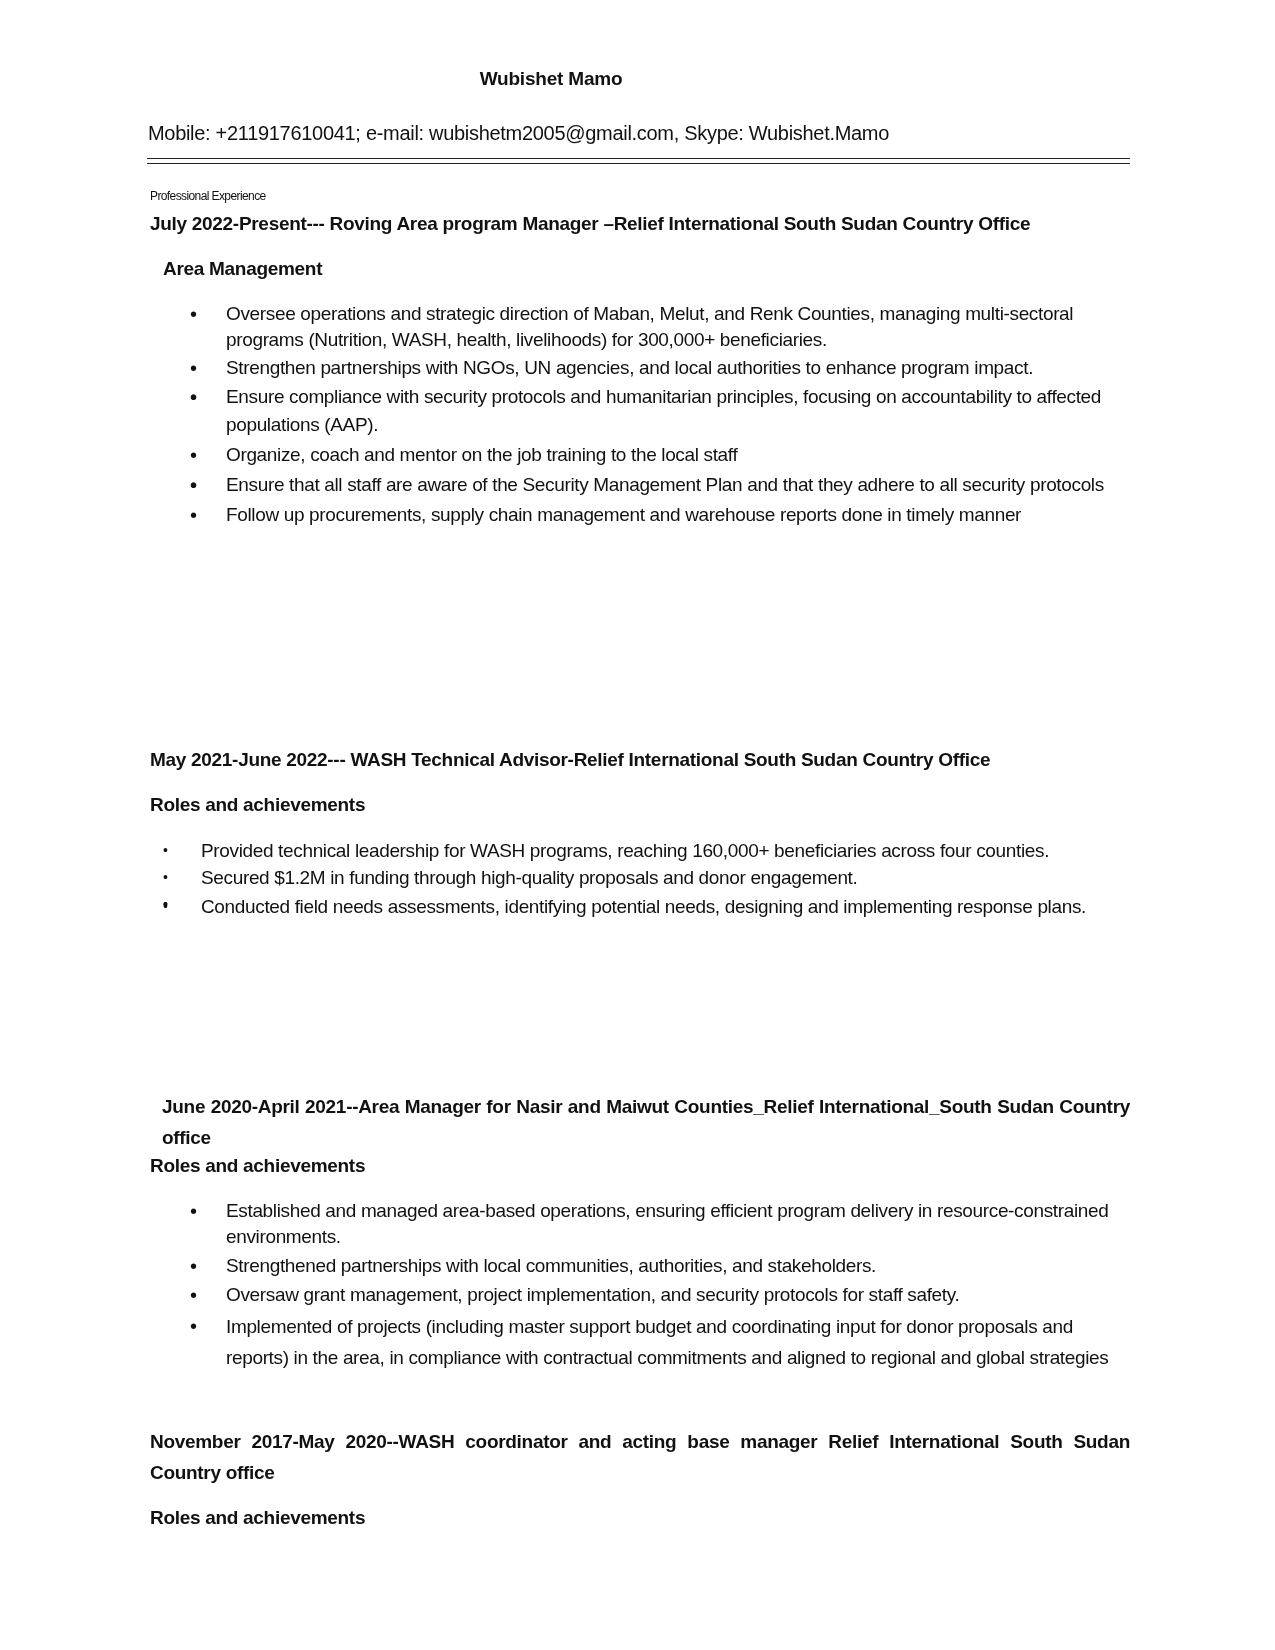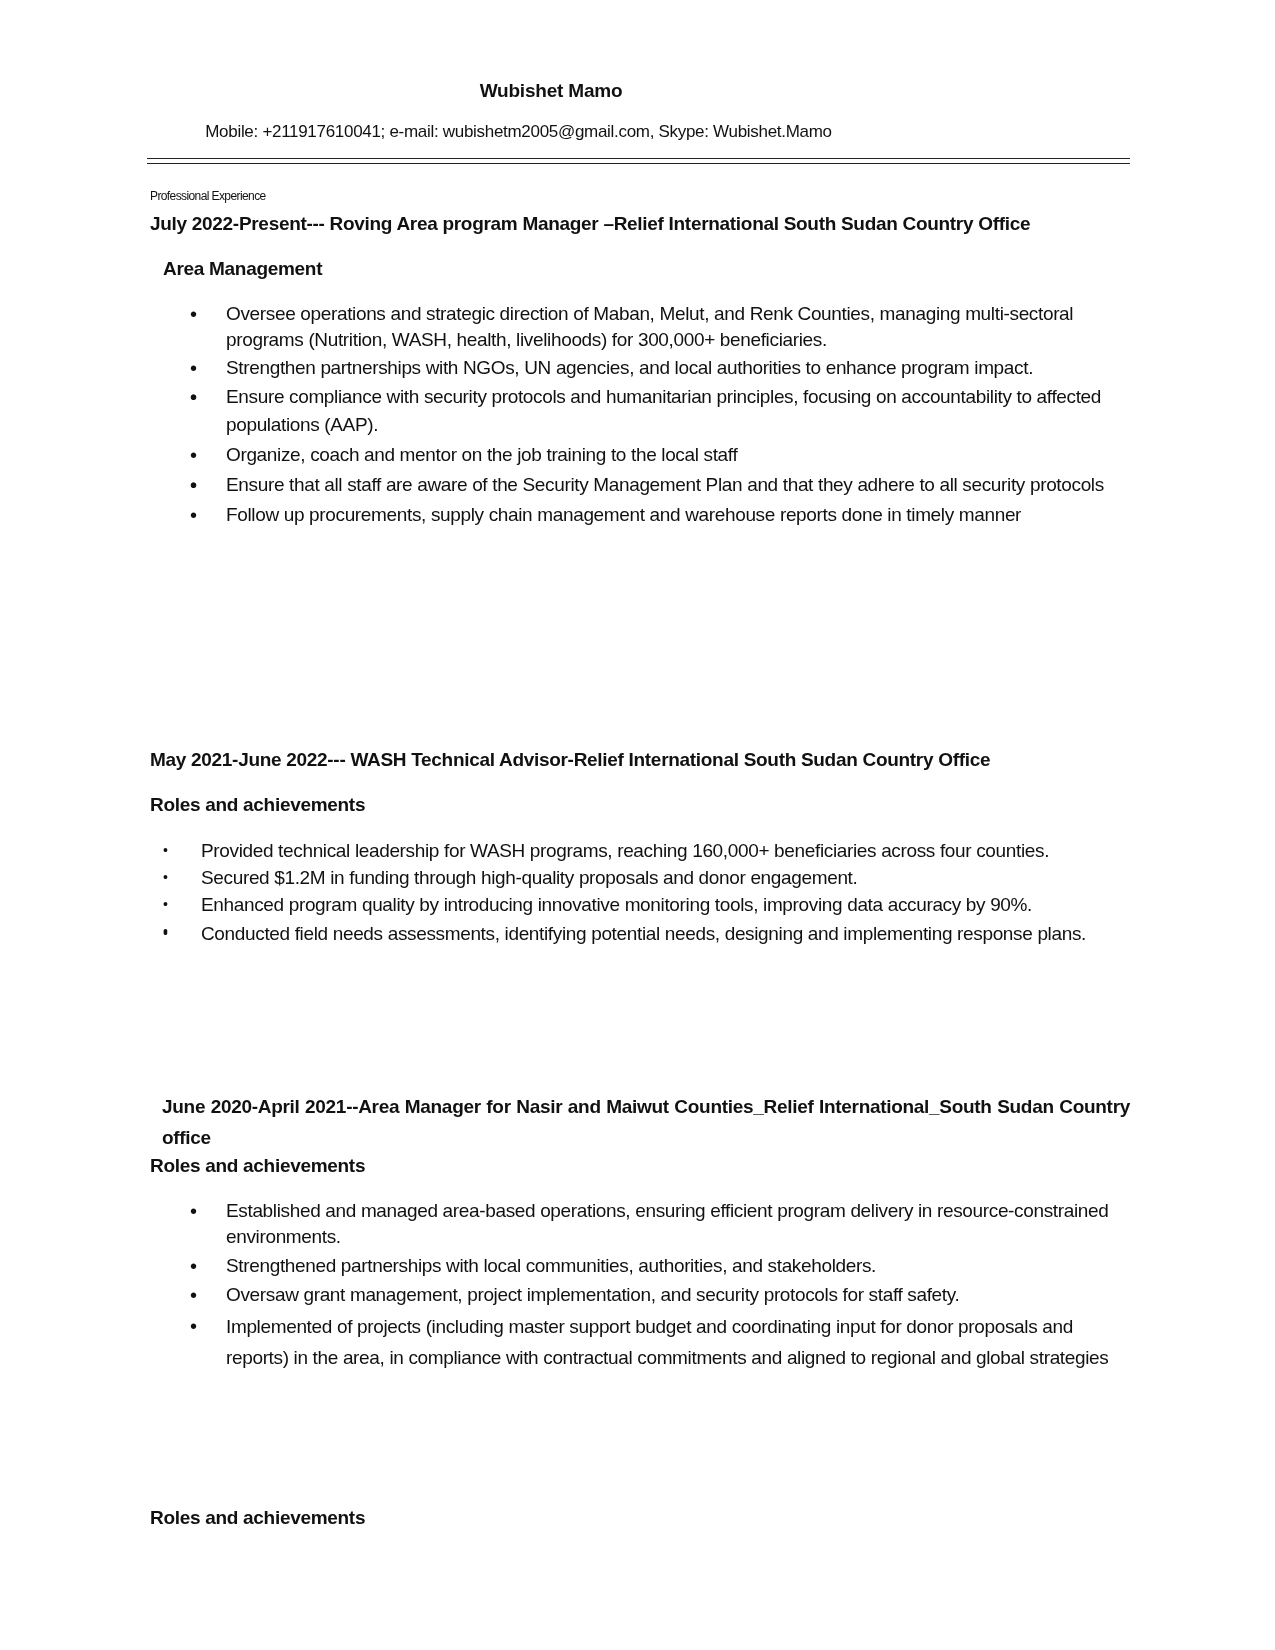--- a/index.html
+++ b/index.html
@@ -13,32 +13,32 @@
   }
   .page {
     position: absolute;
     left: 0; top: 0;
     width: 1275px; height: 1650px;
     background: #ffffff;
   }
   .name {
     position: absolute;
     left: 0; width: 1102px;
-    top: 80px;
+    top: 68px;
     text-align: center;
     font-weight: bold;
     font-size: 19px;
     letter-spacing: -0.2px;
   }
   .contact {
     position: absolute;
     left: 0; width: 1037px;
     top: 122px;
     text-align: center;
-    font-size: 17px;
+    font-size: 20px;
     letter-spacing: -0.3px;
   }
   .rule {
     position: absolute;
     left: 147px;
     width: 983px;
     top: 158px;
     height: 4px;
     border-top: 1.5px solid #222;
     border-bottom: 1.5px solid #222;
@@ -118,29 +118,30 @@
     <li><span class="dot">•</span></li>
     <li><span class="dot">•</span><span>Ensure that all staff are aware of the Security Management Plan and that they adhere to all security protocols</span></li>
     <li><span class="dot">•</span><span>Follow up procurements, supply chain management and warehouse reports done in timely manner</span></li>
   </ul>
 
   <div class="job-title" style="top:744px;">May 2021-June 2022--- WASH Technical Advisor-Relief International South Sudan Country Office</div>
   <div class="subhead" style="top:794px;">Roles and achievements</div>
   <ul class="bullets b2" style="top:837px;">
     <li><span class="dot">•</span><span>Provided technical leadership for WASH programs, reaching 160,000+ beneficiaries across four counties.</span></li>
     <li><span class="dot">•</span><span>Secured $1.2M in funding through high-quality proposals and donor engagement.</span></li>
-    <li><span class="dot">•</span><span>Enhanced program quality by introducing innovative monitoring tools, improving data accuracy by 90%.</span></li>
+    <li><span class="dot">•</span></li>
     <li><span class="dot">•</span></li>
     <li class="justify"><span class="dot">•</span><span>Conducted field needs assessments, identifying potential needs, designing and implementing response plans.</span></li>
   </ul>
 
   <div class="job-title justify" style="top:1091px; left:162px; width:968px;">June 2020-April 2021--Area Manager for Nasir and Maiwut Counties_Relief International_South Sudan Country office</div>
   <div class="subhead" style="top:1155px;">Roles and achievements</div>
   <ul class="bullets b3" style="top:1198px;">
     <li><span class="dot">•</span><span>Established and managed area-based operations, ensuring efficient program delivery in resource-constrained environments.</span></li>
     <li><span class="dot">•</span><span>Strengthened partnerships with local communities, authorities, and stakeholders.</span></li>
     <li><span class="dot">•</span><span>Oversaw grant management, project implementation, and security protocols for staff safety.</span></li>
     <li class="tall"><span class="dot">•</span><span>Implemented of projects (including master support budget and coordinating input for donor proposals and reports) in the area, in compliance with contractual commitments and aligned to regional and global strategies</span></li>
   </ul>
 
+  <div class="job-title justify" style="top:1426px;">November 2017-May 2020--WASH coordinator and acting base manager Relief International South Sudan Country office</div>
   <div class="subhead" style="top:1507px;">Roles and achievements</div>
 
 </div>
 
 </body></html>

